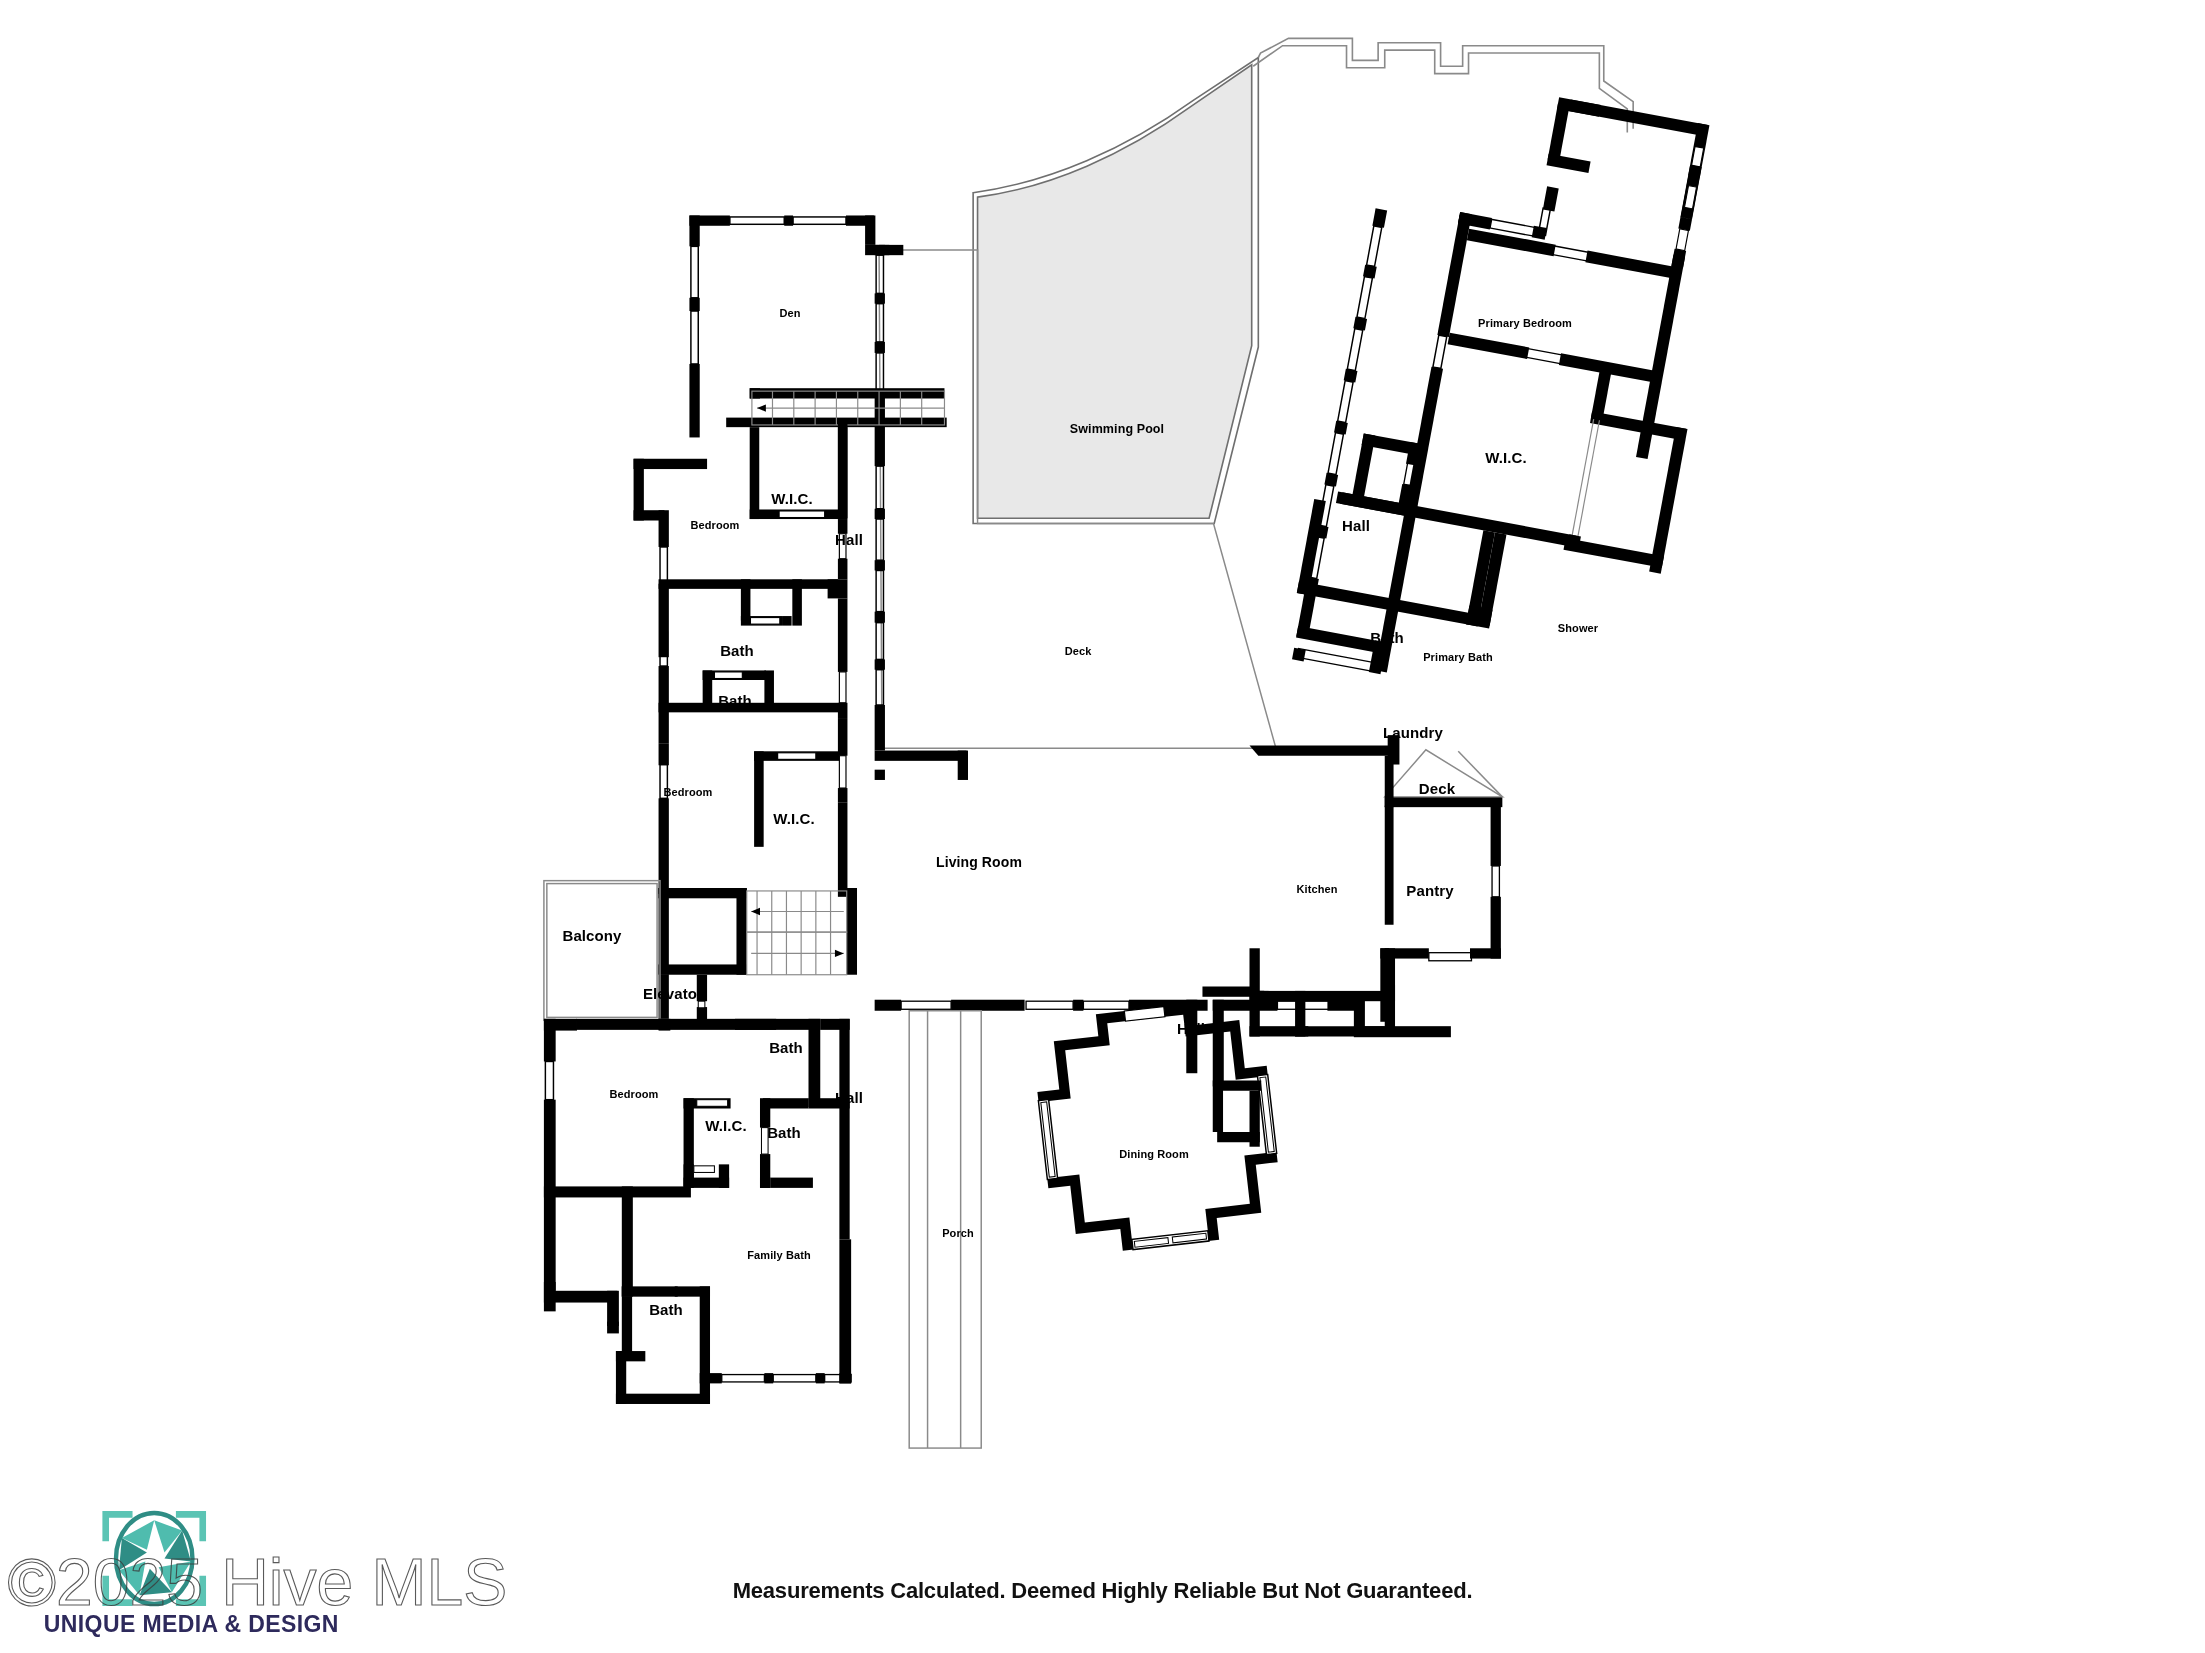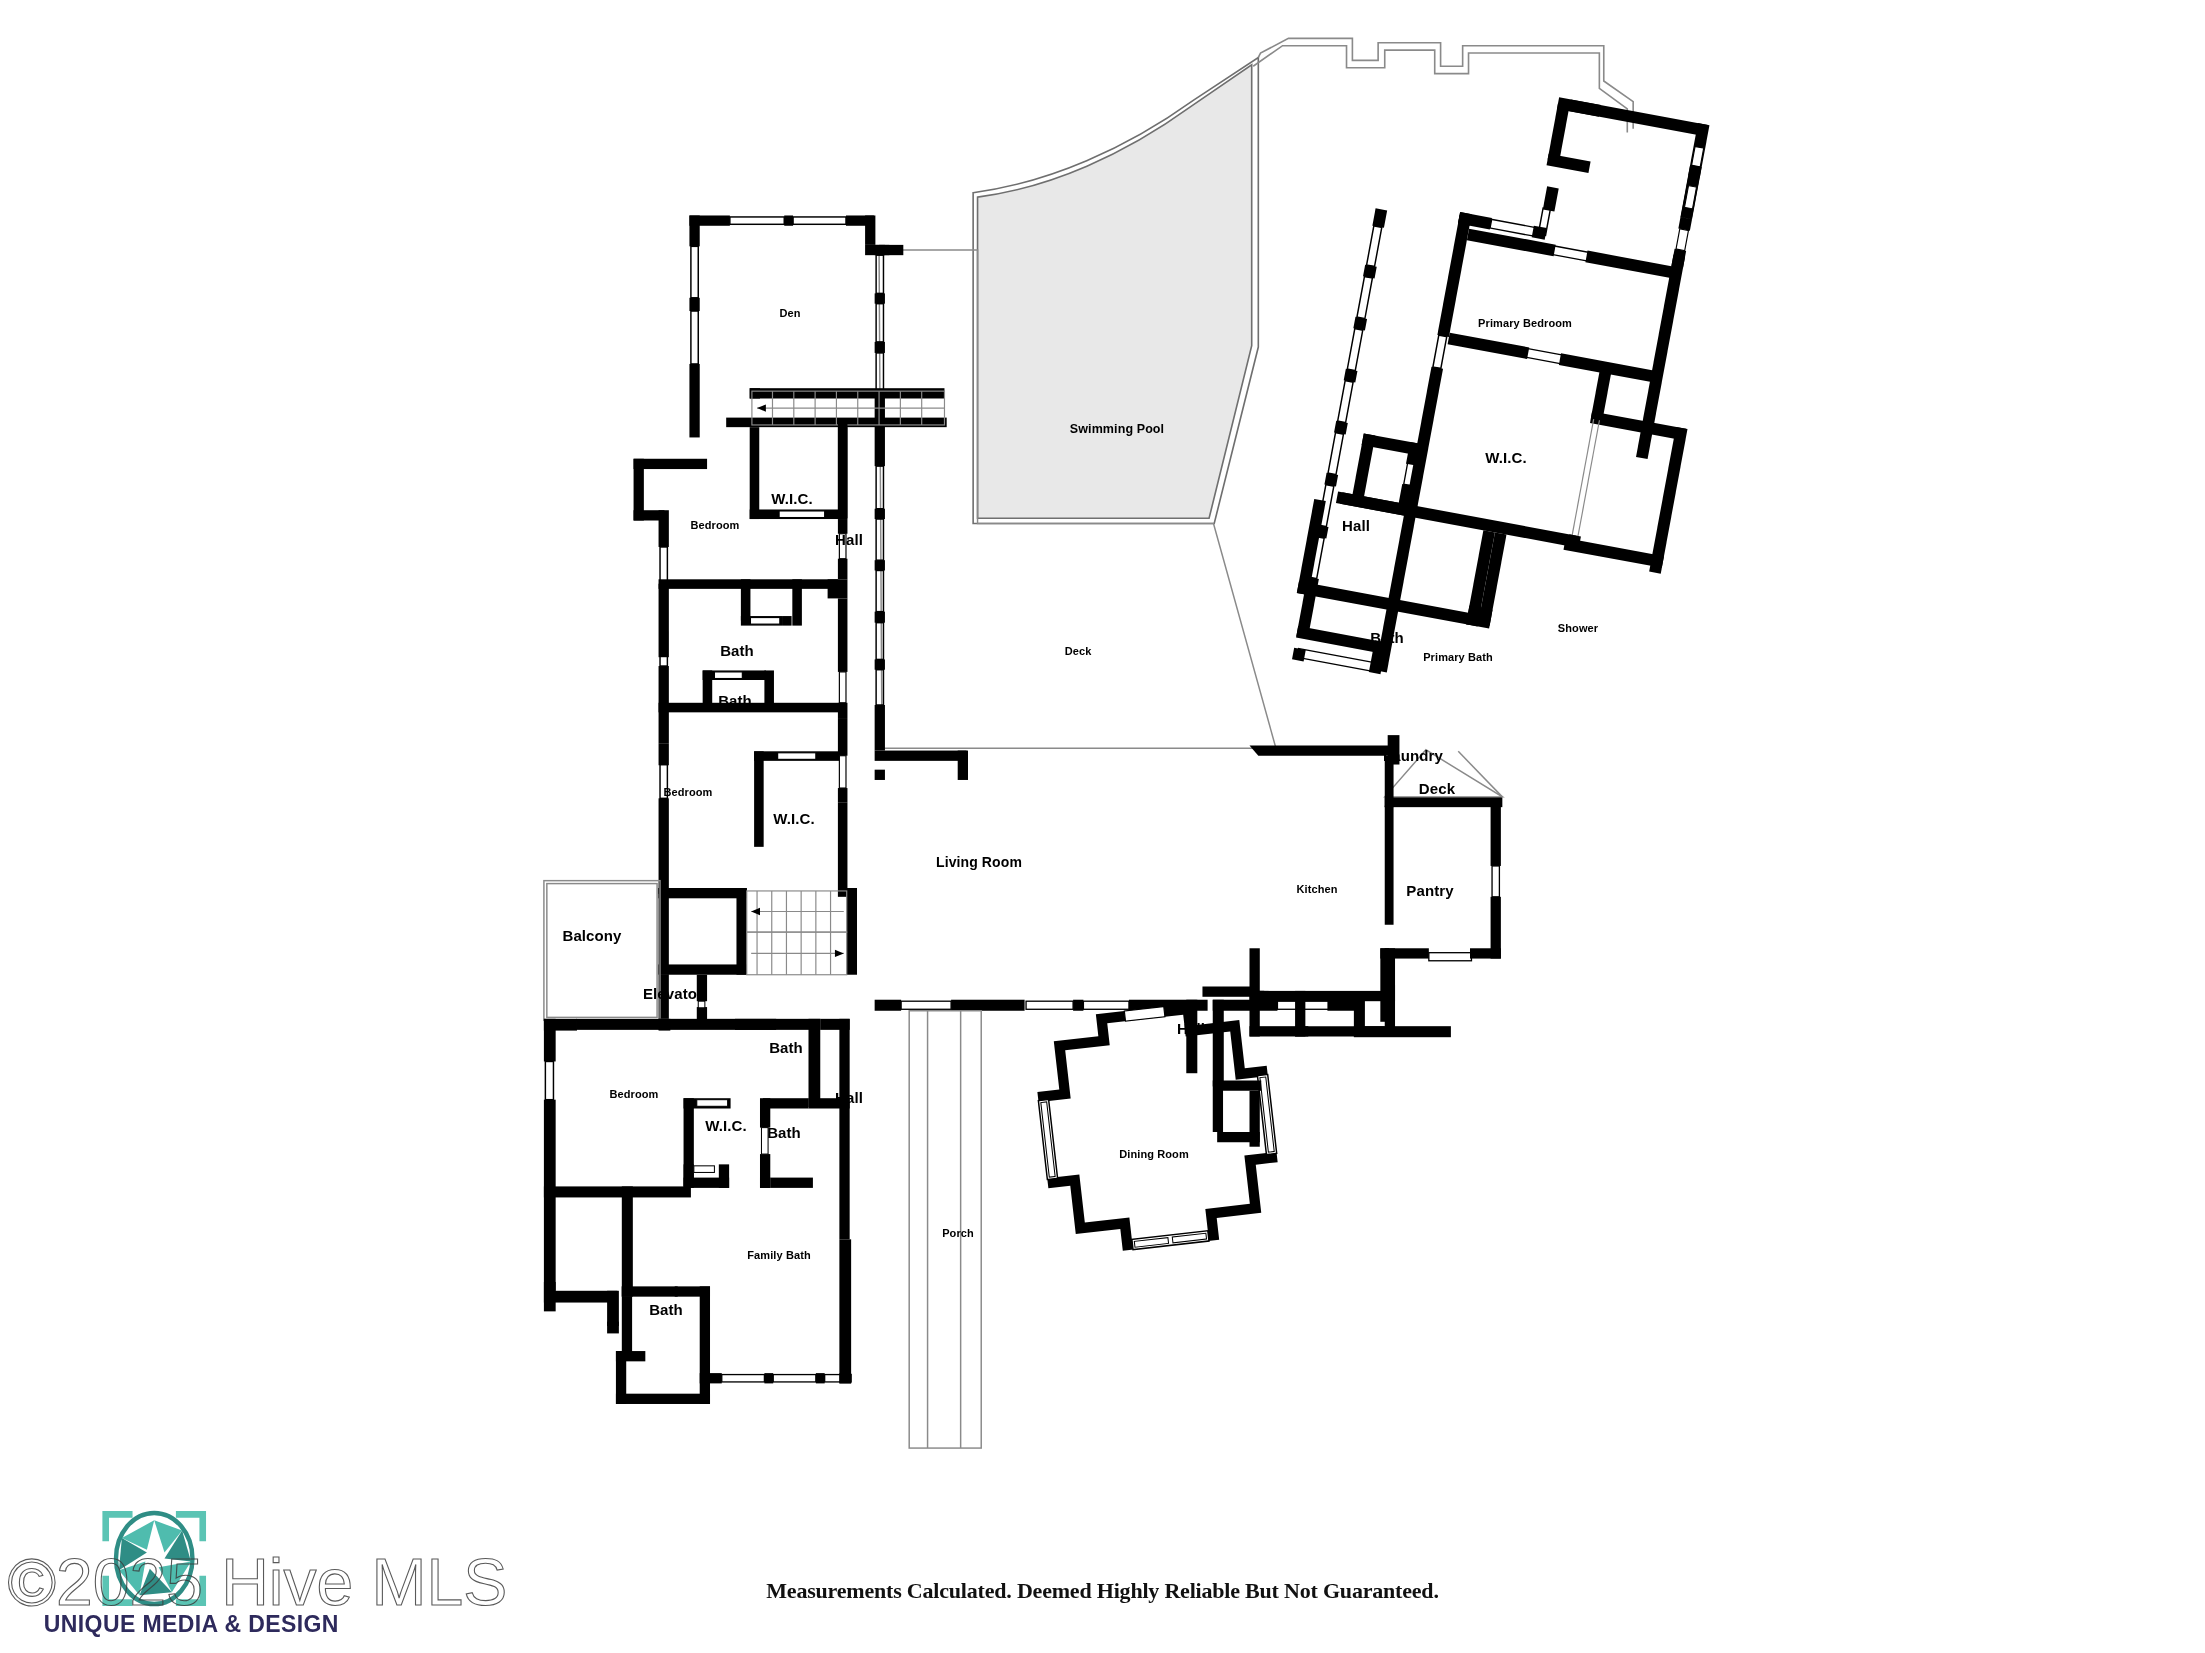--- a/index.html
+++ b/index.html
@@ -34,21 +34,21 @@
   .lbl-md { font-size: 12.5px; }
   .lbl-sm { font-size: 11px; }
   .lbl-xs { font-size: 15px; }
 
   #footer-note {
     position: absolute;
     left: 0;
     top: 1578px;
     width: 2205px;
     text-align: center;
-    font-family: Liberation Serif, serif;
+    font-family: Liberation Sans, sans-serif;
     font-weight: bold;
     font-size: 22px;
     color: #111111;
     letter-spacing: -0.2px;
   }
 
   #logo-block {
     position: absolute;
     left: 35px;
     top: 1485px;
@@ -509,21 +509,21 @@
     <div class="room-label lbl-xs" style="left: 666px; top: 1309px;">Bath</div>
     <div class="room-label lbl-sm" style="left: 958px; top: 1233px;">Porch</div>
     <div class="room-label lbl-lg" style="left: 979px; top: 862px;">Living Room</div>
     <div class="room-label lbl-sm" style="left: 1078px; top: 651px;">Deck</div>
     <div class="room-label lbl-md" style="left: 1117px; top: 429px;">Swimming Pool</div>
     <div class="room-label lbl-sm" style="left: 1154px; top: 1154px;">Dining Room</div>
     <div class="room-label lbl-xs" style="left: 1191px; top: 1028px;">Hall</div>
     <div class="room-label lbl-sm" style="left: 1317px; top: 889px;">Kitchen</div>
     <div class="room-label lbl-xs" style="left: 1430px; top: 890px;">Pantry</div>
     <div class="room-label lbl-xs" style="left: 1437px; top: 788px;">Deck</div>
-    <div class="room-label lbl-xs" style="left: 1413px; top: 755px;">Laundry</div>
+    <div class="room-label lbl-xs" style="left: 1413px; top: 732px;">Laundry</div>
     <div class="room-label lbl-xs" style="left: 1356px; top: 525px;">Hall</div>
     <div class="room-label lbl-xs" style="left: 1387px; top: 637px;">Bath</div>
     <div class="room-label lbl-sm" style="left: 1458px; top: 617px; margin-top: 40px;">Primary Bath</div>
     <div class="room-label lbl-sm" style="left: 1578px; top: 628px;">Shower</div>
     <div class="room-label lbl-xs" style="left: 1506px; top: 457px;">W.I.C.</div>
     <div class="room-label lbl-sm" style="left: 1525px; top: 323px;">Primary Bedroom</div>
   </div>
 
 <div id="footer-note">Measurements Calculated. Deemed Highly Reliable But Not Guaranteed.</div>
 

